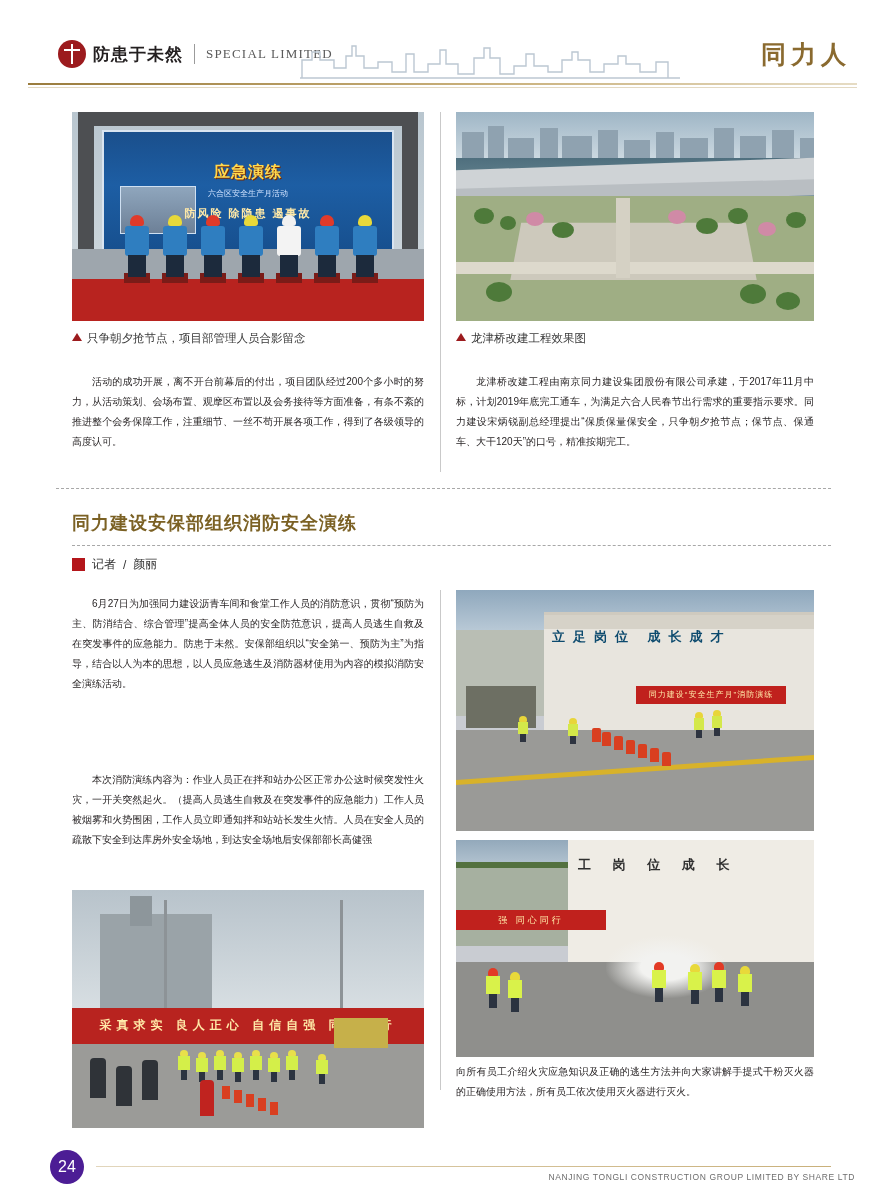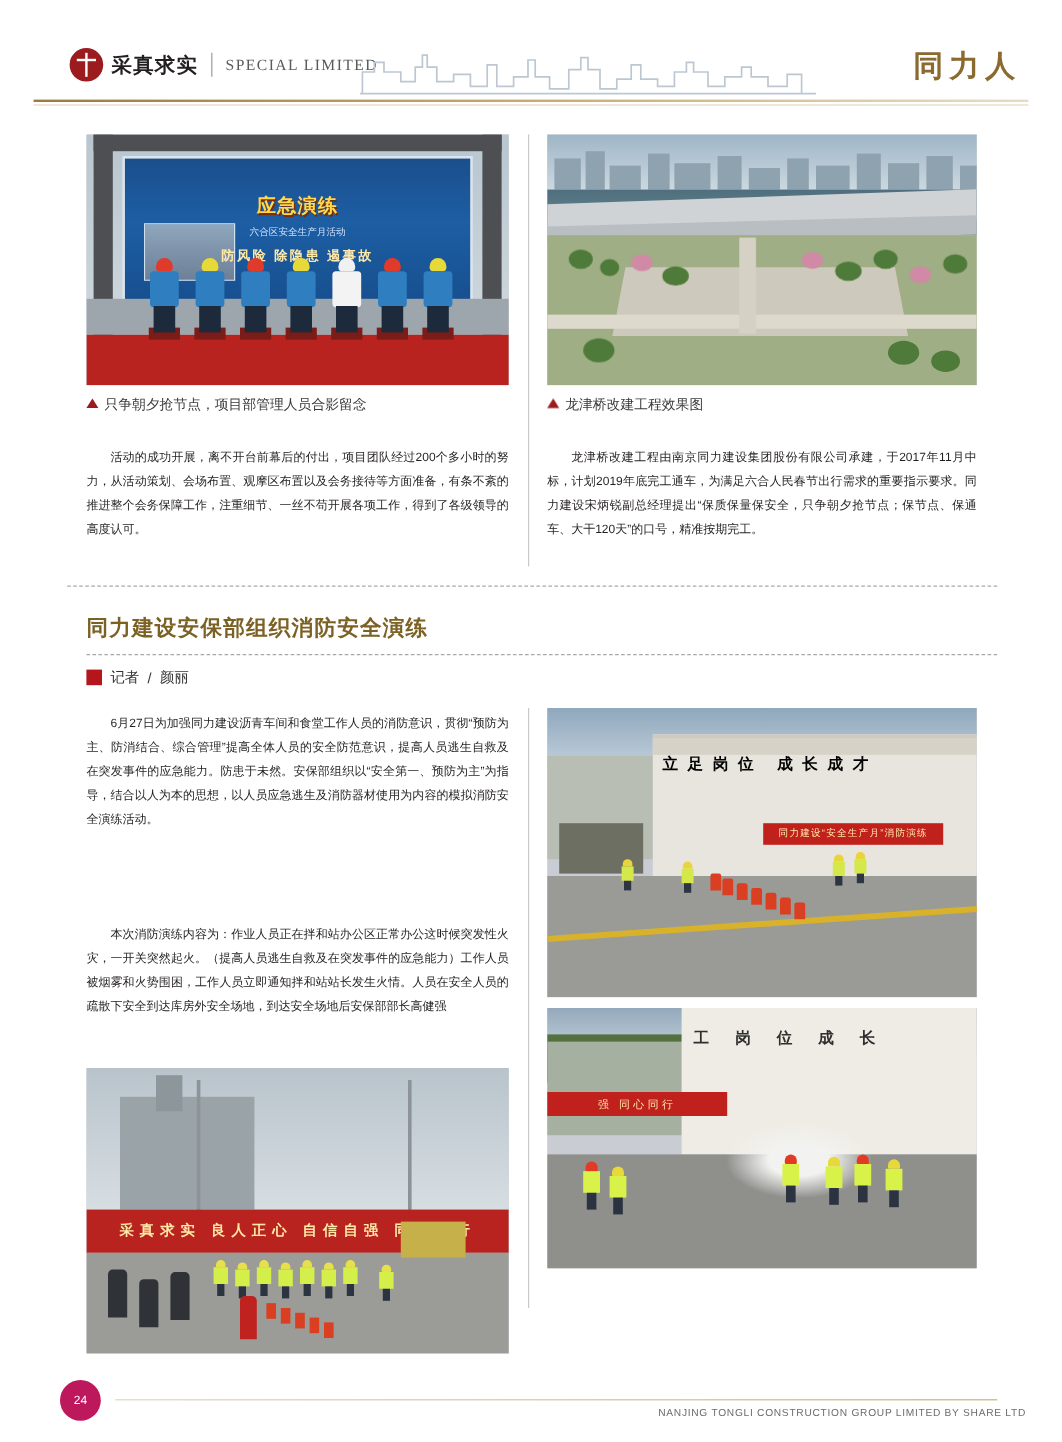--- a/index.html
+++ b/index.html
@@ -190,23 +190,23 @@
   }
 
   
   .pagenum {
     position: absolute;
     left: 50px;
     top: 1150px;
     width: 34px;
     height: 34px;
     border-radius: 50%;
-    background: #be185d;
+    background: #4c1d95;
     color: #fff;
-    font-size: 10px;
+    font-size: 16px;
     display: flex;
     align-items: center;
     justify-content: center;
   }
   .footer-rule {
     position: absolute;
     left: 96px;
     top: 1166px;
     width: 735px;
     height: 1px;
@@ -286,21 +286,21 @@
   .p2 .tree { position:absolute; border-radius:50%; background:#4e7a3a; }
   .p2 .tree.pink { background:#d08aa6; }
   .p2 .path { position:absolute; background:#ddd9cc; }
 
   
   .p3 { left: 456px; top: 590px; width: 358px; height: 241px; }
   .p3 .sky { position:absolute; left:0; top:0; right:0; height:52px; background:linear-gradient(#8fa8bd,#c4d2dd); }
   .p3 .bldg { position:absolute; left:88px; top:22px; right:0; height:118px; background:#e8e5de; border-top:3px solid #cfcabf; }
   .p3 .bldg .stripe { position:absolute; left:0; right:0; top:0; height:14px; background:#d6d2c8; }
   .p3 .slogan {
-    position:absolute; left:96px; top:38px; font-size:13px; font-weight:bold; color:#000000; letter-spacing:8px;
+    position:absolute; left:96px; top:38px; font-size:13px; font-weight:bold; color:#0c4a6e; letter-spacing:8px;
   }
   .p3 .redbanner {
     position:absolute; left:180px; top:96px; width:150px; height:18px; background:#c0211d;
     color:#ffe9a8; font-size:8px; text-align:center; line-height:18px; letter-spacing:1px;
   }
   .p3 .leftbldg { position:absolute; left:0; top:40px; width:92px; height:86px; background:#b9beb4; }
   .p3 .ground { position:absolute; left:0; top:140px; right:0; bottom:0; background:#9a9a97; }
   .p3 .yellowline { position:absolute; left:-10px; top:176px; width:420px; height:5px; background:#d8b22a; transform:rotate(-4deg); }
   .p3 .cone { position:absolute; width:9px; height:14px; background:#d93f20; border-radius:2px 2px 0 0; }
   .p3 .truck { position:absolute; left:10px; top:96px; width:70px; height:42px; background:#6d6f63; }
@@ -347,21 +347,21 @@
   .p5 .truck { position:absolute; right:36px; top:128px; width:54px; height:30px; background:#c6b04a; }
 </style>
 </head>
 <body>
 
 <div class="page">
 
   <div class="header">
     <div class="hdr-badge">
       <span class="hdr-logo"></span>
-      <span class="hdr-cn">采真求实</span>
+      <span class="hdr-cn">防患于未然</span>
       <span class="hdr-sep"></span>
       <span class="hdr-en">SPECIAL LIMITED</span>
     </div>
 
     <div class="hdr-skyline">
       <svg width="380" height="38" viewBox="0 0 380 38">
         <g fill="none" stroke="#bcc7d2" stroke-width="1.4">
           <path d="M2 36 L2 18 L12 18 L12 10 L20 10 L20 18 L34 18 L34 26 L46 26 L46 14 L52 14 L52 4 L56 4 L56 14 L64 14 L64 26 L78 26 L78 20 L92 20 L92 30 L106 30 L106 12 L114 12 L114 30 L128 30 L128 22 L140 22 L140 8 L146 8 L146 22 L158 22 L158 32 L174 32 L174 16 L184 16 L184 6 L190 6 L190 16 L200 16 L200 32 L214 32 L214 24 L226 24 L226 12 L234 12 L234 24 L248 24 L248 30 L262 30 L262 18 L272 18 L272 10 L278 10 L278 18 L290 18 L290 30 L304 30 L304 22 L318 22 L318 14 L326 14 L326 22 L340 22 L340 30 L356 30 L356 20 L368 20 L368 36"></path>
           <path d="M0 36 L380 36"></path>
         </g>
@@ -570,20 +570,21 @@
         <span class="b"></span>
         <span class="l"></span>
       </div>
     <div class="worker" style="left:282px; top:126px;">
         <span class="h" style="background:#e8d93a"></span>
         <span class="b"></span>
         <span class="l"></span>
       </div>
   </div>
 
+  <div class="para" style="left:456px; top:1062px; width:358px;">向所有员工介绍火灾应急知识及正确的逃生方法并向大家讲解手提式干粉灭火器的正确使用方法，所有员工依次使用灭火器进行灭火。</div>
 
   <div class="photo p5">
     <div class="sky"></div>
     <div class="plant">
         <span class="tower"></span>
       </div>
     <div class="pole" style="left:92px;"></div>
     <div class="pole" style="left:268px;"></div>
     <div class="bannerwall">
       <span class="t">采真求实 良人正心  自信自强 同心同行</span>

